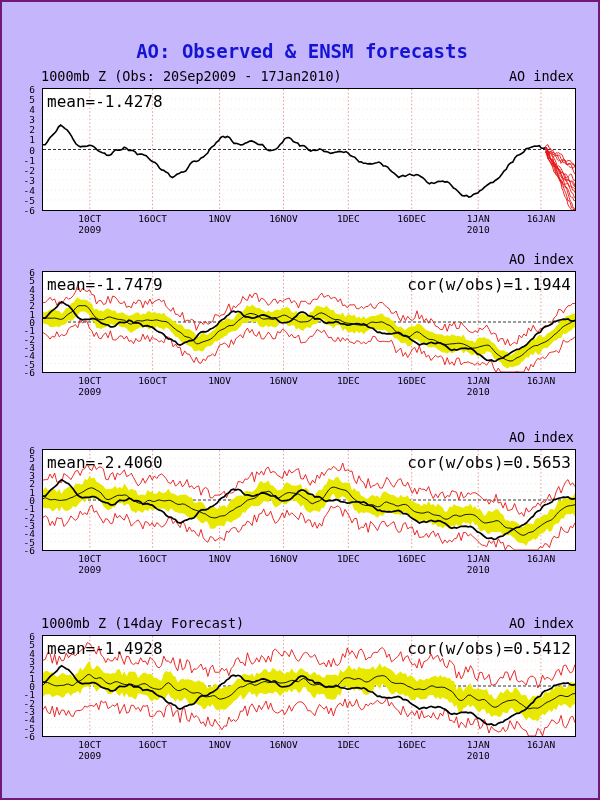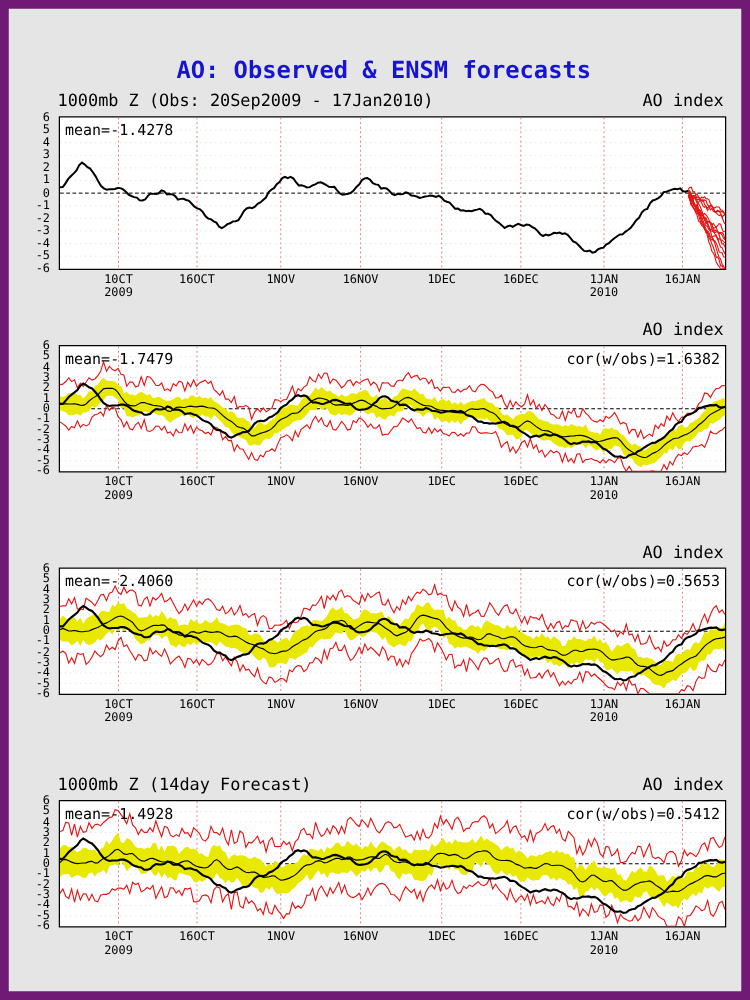--- a/index.html
+++ b/index.html
@@ -11,22 +11,22 @@
     width: 600px;
     height: 800px;
     font-family: "DejaVu Sans Mono", monospace;
     overflow: hidden;
   }
   #page {
     position: relative;
     width: 600px;
     height: 800px;
     box-sizing: border-box;
-    border: 7px solid #701a75;
-    background: #e5e5e5;
+    border: 2px solid #701a75;
+    background: #c4b5fd;
   }
   #main-title {
     position: absolute;
     top: 38px;
     left: 0;
     width: 600px;
     text-align: center;
     color: #1414d2;
     font-family: "DejaVu Sans Mono", monospace;
     font-size: 19px;
@@ -100,21 +100,21 @@
     font-size: 9.5px;
     font-family: "DejaVu Sans Mono", monospace;
     color: #000;
     transform: translateX(-50%);
     white-space: nowrap;
     line-height: 11px;
     text-align: center;
   }
   .annot {
     position: absolute;
-    font-size: 12px;
+    font-size: 16px;
     font-family: "DejaVu Sans Mono", monospace;
     color: #000;
     background: transparent;
     white-space: nowrap;
   }
   .annot-left { left: 4px; top: 3px; }
   .annot-right { right: 4px; top: 3px; }
   svg { display: block; }
 </style>
 </head>
@@ -223,21 +223,21 @@
             <line x1="0" x2="532" y1="16.666666666666664" y2="16.666666666666664" stroke="#e08080" stroke-width="0.5" stroke-dasharray="1,3" opacity="0.45"></line>
             <line x1="0" x2="532" y1="8.333333333333332" y2="8.333333333333332" stroke="#e08080" stroke-width="0.5" stroke-dasharray="1,3" opacity="0.45"></line>
             <line x1="0" x2="532" y1="50" y2="50" stroke="#000" stroke-width="0.8" stroke-dasharray="3,2"></line>
             <path d="M0.0 40.0 L2.3 40.5 L4.6 39.5 L7.0 37.2 L9.3 37.4 L11.6 37.3 L13.9 38.7 L16.3 38.9 L18.6 41.7 L20.9 39.3 L23.2 36.0 L25.6 36.1 L27.9 31.5 L30.2 30.7 L32.5 27.6 L34.8 25.2 L37.2 27.4 L39.5 27.8 L41.8 27.8 L44.1 28.1 L46.5 31.2 L48.8 31.6 L51.1 37.9 L53.4 36.4 L55.8 38.7 L58.1 38.6 L60.4 39.4 L62.7 37.3 L65.0 36.3 L67.4 37.8 L69.7 39.1 L72.0 38.2 L74.3 41.5 L76.7 41.0 L79.0 40.3 L81.3 41.6 L83.6 42.9 L86.0 43.8 L88.3 43.3 L90.6 42.3 L92.9 40.7 L95.2 40.3 L97.6 43.2 L99.9 41.6 L102.2 42.2 L104.5 39.4 L106.9 39.3 L109.2 41.5 L111.5 39.6 L113.8 41.5 L116.2 40.9 L118.5 42.2 L120.8 40.5 L123.1 44.0 L125.4 45.2 L127.8 46.8 L130.1 48.9 L132.4 49.6 L134.7 52.9 L137.1 52.0 L139.4 53.4 L141.7 56.9 L144.0 57.3 L146.4 57.0 L148.7 58.9 L151.0 60.2 L153.3 64.1 L155.7 65.1 L158.0 62.0 L160.3 60.2 L162.6 62.6 L164.9 62.8 L167.3 60.4 L169.6 58.8 L171.9 57.4 L174.2 51.6 L176.6 50.2 L178.9 48.8 L181.2 48.9 L183.5 46.3 L185.9 46.7 L188.2 47.4 L190.5 47.4 L192.8 43.4 L195.1 40.4 L197.5 39.5 L199.8 39.5 L202.1 36.4 L204.4 33.1 L206.8 35.1 L209.1 32.5 L211.4 34.3 L213.7 36.3 L216.1 35.4 L218.4 37.8 L220.7 38.6 L223.0 40.4 L225.3 38.2 L227.7 40.2 L230.0 39.8 L232.3 37.9 L234.6 37.4 L237.0 38.4 L239.3 36.1 L241.6 36.1 L243.9 34.8 L246.3 36.2 L248.6 40.0 L250.9 41.0 L253.2 38.6 L255.5 43.0 L257.9 42.1 L260.2 41.1 L262.5 43.5 L264.8 44.0 L267.2 40.0 L269.5 39.7 L271.8 36.1 L274.1 33.5 L276.5 34.6 L278.8 34.9 L281.1 36.0 L283.4 33.5 L285.7 36.2 L288.1 38.3 L290.4 37.7 L292.7 41.7 L295.0 42.1 L297.4 42.8 L299.7 40.4 L302.0 45.0 L304.3 42.9 L306.7 42.2 L309.0 43.9 L311.3 42.6 L313.6 46.3 L315.9 44.6 L318.3 46.7 L320.6 44.1 L322.9 46.9 L325.2 45.5 L327.6 44.3 L329.9 43.8 L332.2 43.9 L334.5 43.0 L336.9 42.3 L339.2 41.3 L341.5 44.4 L343.8 45.2 L346.1 45.5 L348.5 48.5 L350.8 48.8 L353.1 53.6 L355.4 55.3 L357.8 54.5 L360.1 56.5 L362.4 58.4 L364.7 55.7 L367.1 54.8 L369.4 53.9 L371.7 54.4 L374.0 52.0 L376.3 51.8 L378.7 53.4 L381.0 55.9 L383.3 58.3 L385.6 59.1 L388.0 59.8 L390.3 60.4 L392.6 62.1 L394.9 62.6 L397.3 62.3 L399.6 62.8 L401.9 64.4 L404.2 63.0 L406.6 64.2 L408.9 62.2 L411.2 63.2 L413.5 64.2 L415.8 63.7 L418.2 64.9 L420.5 62.4 L422.8 67.4 L425.1 68.3 L427.5 69.0 L429.8 69.1 L432.1 70.8 L434.4 66.2 L436.8 65.6 L439.1 66.1 L441.4 65.0 L443.7 67.0 L446.0 67.1 L448.4 70.1 L450.7 70.9 L453.0 74.1 L455.3 76.9 L457.7 79.0 L460.0 77.9 L462.3 79.5 L464.6 80.1 L467.0 83.6 L469.3 82.4 L471.6 80.5 L473.9 78.0 L476.2 76.7 L478.6 76.8 L480.9 75.0 L483.2 73.7 L485.5 69.0 L487.9 69.7 L490.2 65.0 L492.5 67.8 L494.8 64.1 L497.2 62.5 L499.5 65.0 L501.8 64.7 L504.1 61.6 L506.4 60.6 L508.8 58.8 L511.1 57.2 L513.4 53.9 L515.7 52.2 L518.1 47.2 L520.4 47.6 L522.7 44.4 L525.0 43.8 L527.4 43.0 L529.7 41.9 L532.0 41.3 L532.0 55.0 L529.7 56.6 L527.4 58.7 L525.0 60.2 L522.7 62.0 L520.4 61.3 L518.1 65.9 L515.7 66.1 L513.4 68.5 L511.1 68.4 L508.8 71.6 L506.4 73.8 L504.1 76.2 L501.8 75.7 L499.5 76.9 L497.2 81.7 L494.8 82.7 L492.5 79.3 L490.2 83.3 L487.9 81.8 L485.5 85.7 L483.2 85.0 L480.9 88.5 L478.6 90.3 L476.2 93.0 L473.9 93.7 L471.6 94.4 L469.3 95.3 L467.0 94.5 L464.6 96.7 L462.3 95.3 L460.0 93.8 L457.7 89.9 L455.3 89.0 L453.0 88.2 L450.7 86.1 L448.4 81.0 L446.0 79.8 L443.7 79.3 L441.4 82.1 L439.1 82.0 L436.8 83.7 L434.4 84.8 L432.1 81.3 L429.8 83.3 L427.5 82.3 L425.1 80.2 L422.8 78.5 L420.5 81.8 L418.2 78.1 L415.8 78.7 L413.5 78.7 L411.2 80.2 L408.9 81.3 L406.6 80.1 L404.2 81.8 L401.9 80.4 L399.6 80.4 L397.3 79.1 L394.9 77.6 L392.6 75.4 L390.3 74.9 L388.0 75.3 L385.6 75.2 L383.3 73.3 L381.0 72.7 L378.7 71.6 L376.3 69.3 L374.0 67.4 L371.7 67.0 L369.4 71.6 L367.1 74.2 L364.7 74.3 L362.4 70.7 L360.1 71.0 L357.8 71.1 L355.4 67.9 L353.1 66.2 L350.8 65.8 L348.5 60.9 L346.1 60.9 L343.8 59.6 L341.5 57.6 L339.2 58.6 L336.9 57.7 L334.5 57.9 L332.2 57.1 L329.9 56.3 L327.6 56.6 L325.2 58.2 L322.9 59.7 L320.6 62.5 L318.3 59.5 L315.9 61.3 L313.6 59.1 L311.3 61.8 L309.0 59.5 L306.7 60.4 L304.3 59.5 L302.0 56.5 L299.7 58.9 L297.4 53.6 L295.0 53.0 L292.7 53.5 L290.4 56.5 L288.1 53.7 L285.7 53.0 L283.4 52.6 L281.1 47.5 L278.8 46.9 L276.5 47.9 L274.1 51.6 L271.8 52.2 L269.5 52.6 L267.2 56.4 L264.8 55.1 L262.5 56.0 L260.2 58.8 L257.9 58.0 L255.5 55.9 L253.2 57.5 L250.9 53.2 L248.6 53.2 L246.3 54.6 L243.9 53.0 L241.6 50.1 L239.3 50.8 L237.0 50.8 L234.6 53.7 L232.3 55.6 L230.0 55.0 L227.7 54.1 L225.3 55.2 L223.0 53.3 L220.7 55.6 L218.4 55.0 L216.1 53.9 L213.7 49.6 L211.4 50.0 L209.1 50.7 L206.8 47.7 L204.4 51.4 L202.1 50.5 L199.8 50.9 L197.5 54.5 L195.1 57.0 L192.8 59.0 L190.5 59.0 L188.2 59.8 L185.9 60.8 L183.5 63.8 L181.2 64.6 L178.9 66.4 L176.6 67.0 L174.2 69.6 L171.9 69.3 L169.6 72.6 L167.3 74.3 L164.9 73.8 L162.6 75.4 L160.3 79.2 L158.0 79.2 L155.7 78.3 L153.3 79.3 L151.0 79.1 L148.7 75.0 L146.4 73.9 L144.0 72.7 L141.7 71.6 L139.4 70.8 L137.1 68.3 L134.7 64.9 L132.4 64.8 L130.1 61.6 L127.8 59.3 L125.4 56.6 L123.1 55.2 L120.8 58.3 L118.5 56.2 L116.2 56.1 L113.8 54.3 L111.5 56.7 L109.2 55.4 L106.9 57.3 L104.5 56.4 L102.2 54.1 L99.9 56.3 L97.6 54.5 L95.2 56.8 L92.9 57.5 L90.6 59.2 L88.3 61.1 L86.0 59.6 L83.6 56.6 L81.3 54.9 L79.0 55.3 L76.7 54.1 L74.3 52.9 L72.0 54.9 L69.7 52.5 L67.4 52.2 L65.0 54.0 L62.7 55.3 L60.4 55.8 L58.1 56.9 L55.8 55.9 L53.4 55.9 L51.1 49.6 L48.8 49.5 L46.5 43.0 L44.1 40.9 L41.8 39.5 L39.5 39.5 L37.2 39.8 L34.8 43.0 L32.5 45.1 L30.2 47.2 L27.9 49.4 L25.6 47.7 L23.2 51.6 L20.9 53.0 L18.6 52.9 L16.3 55.5 L13.9 54.2 L11.6 54.7 L9.3 55.1 L7.0 55.1 L4.6 52.5 L2.3 51.9 L0.0 51.1 Z" fill="#e8e800" stroke="none"></path>
             <path d="M0.0 30.7 L2.3 30.3 L4.6 28.2 L7.0 25.3 L9.3 28.3 L11.6 26.9 L13.9 33.2 L16.3 29.5 L18.6 32.2 L20.9 28.6 L23.2 25.2 L25.6 27.1 L27.9 26.2 L30.2 23.7 L32.5 20.1 L34.8 12.5 L37.2 20.0 L39.5 16.1 L41.8 18.5 L44.1 19.6 L46.5 17.7 L48.8 22.5 L51.1 23.0 L53.4 32.0 L55.8 28.6 L58.1 28.7 L60.4 32.4 L62.7 31.8 L65.0 24.4 L67.4 31.3 L69.7 24.1 L72.0 24.8 L74.3 27.5 L76.7 31.2 L79.0 31.5 L81.3 29.4 L83.6 35.4 L86.0 34.1 L88.3 35.8 L90.6 29.9 L92.9 31.8 L95.2 28.0 L97.6 28.7 L99.9 35.8 L102.2 28.9 L104.5 32.4 L106.9 27.0 L109.2 32.2 L111.5 29.4 L113.8 28.3 L116.2 27.2 L118.5 29.8 L120.8 28.0 L123.1 34.6 L125.4 36.6 L127.8 39.3 L130.1 35.7 L132.4 42.3 L134.7 42.3 L137.1 45.0 L139.4 40.3 L141.7 49.6 L144.0 48.1 L146.4 48.6 L148.7 47.3 L151.0 48.8 L153.3 58.3 L155.7 52.7 L158.0 49.9 L160.3 52.5 L162.6 49.3 L164.9 52.4 L167.3 50.9 L169.6 49.4 L171.9 42.7 L174.2 43.0 L176.6 44.3 L178.9 42.8 L181.2 42.6 L183.5 37.8 L185.9 31.9 L188.2 39.4 L190.5 33.9 L192.8 35.7 L195.1 32.7 L197.5 31.2 L199.8 24.5 L202.1 27.3 L204.4 28.5 L206.8 22.3 L209.1 25.8 L211.4 21.4 L213.7 21.6 L216.1 29.8 L218.4 26.2 L220.7 27.1 L223.0 29.9 L225.3 33.3 L227.7 31.3 L230.0 27.8 L232.3 27.0 L234.6 31.5 L237.0 28.1 L239.3 29.7 L241.6 27.9 L243.9 26.8 L246.3 26.1 L248.6 31.1 L250.9 28.6 L253.2 30.7 L255.5 36.0 L257.9 29.1 L260.2 29.4 L262.5 29.2 L264.8 31.7 L267.2 32.1 L269.5 27.9 L271.8 27.0 L274.1 27.6 L276.5 23.5 L278.8 21.1 L281.1 25.4 L283.4 23.9 L285.7 23.4 L288.1 26.9 L290.4 25.4 L292.7 25.9 L295.0 29.9 L297.4 26.8 L299.7 33.6 L302.0 33.0 L304.3 35.9 L306.7 32.7 L309.0 33.0 L311.3 32.6 L313.6 36.6 L315.9 36.9 L318.3 34.4 L320.6 36.6 L322.9 34.6 L325.2 34.3 L327.6 31.6 L329.9 35.7 L332.2 36.4 L334.5 32.4 L336.9 30.4 L339.2 30.6 L341.5 32.7 L343.8 35.2 L346.1 36.5 L348.5 41.3 L350.8 41.1 L353.1 39.0 L355.4 45.2 L357.8 49.3 L360.1 43.3 L362.4 48.6 L364.7 44.4 L367.1 47.3 L369.4 48.4 L371.7 46.1 L374.0 38.8 L376.3 47.1 L378.7 43.1 L381.0 49.6 L383.3 46.5 L385.6 51.3 L388.0 46.6 L390.3 49.6 L392.6 54.2 L394.9 54.9 L397.3 57.4 L399.6 57.6 L401.9 52.0 L404.2 59.3 L406.6 52.0 L408.9 53.8 L411.2 50.0 L413.5 56.5 L415.8 56.5 L418.2 50.0 L420.5 53.5 L422.8 55.5 L425.1 58.7 L427.5 60.1 L429.8 60.7 L432.1 58.8 L434.4 60.3 L436.8 56.1 L439.1 57.7 L441.4 55.8 L443.7 53.0 L446.0 57.2 L448.4 62.2 L450.7 61.0 L453.0 62.1 L455.3 69.8 L457.7 66.5 L460.0 66.7 L462.3 72.8 L464.6 67.2 L467.0 73.8 L469.3 71.7 L471.6 70.3 L473.9 72.0 L476.2 63.1 L478.6 65.9 L480.9 61.9 L483.2 64.0 L485.5 55.9 L487.9 59.2 L490.2 53.3 L492.5 57.6 L494.8 60.2 L497.2 56.8 L499.5 56.8 L501.8 53.7 L504.1 53.7 L506.4 53.8 L508.8 50.3 L511.1 45.9 L513.4 43.8 L515.7 37.4 L518.1 37.9 L520.4 40.9 L522.7 36.6 L525.0 33.9 L527.4 33.6 L529.7 31.4 L532.0 31.6 " fill="none" stroke="#e81414" stroke-width="0.9"></path>
             <path d="M0.0 60.5 L2.3 62.1 L4.6 63.8 L7.0 67.1 L9.3 64.2 L11.6 65.2 L13.9 59.7 L16.3 64.8 L18.6 62.5 L20.9 63.7 L23.2 62.5 L25.6 56.7 L27.9 54.8 L30.2 54.2 L32.5 52.6 L34.8 55.7 L37.2 47.2 L39.5 51.2 L41.8 48.8 L44.1 49.5 L46.5 56.5 L48.8 58.6 L51.1 64.5 L53.4 60.3 L55.8 66.0 L58.1 66.8 L60.4 62.8 L62.7 60.9 L65.0 65.8 L67.4 58.8 L69.7 67.6 L72.0 68.2 L74.3 66.9 L76.7 63.9 L79.0 64.0 L81.3 67.1 L83.6 64.1 L86.0 69.4 L88.3 68.5 L90.6 71.7 L92.9 66.5 L95.2 69.2 L97.6 69.0 L99.9 62.1 L102.2 67.4 L104.5 63.4 L106.9 69.6 L109.2 64.7 L111.5 66.9 L113.8 67.6 L116.2 69.8 L118.5 68.7 L120.8 70.9 L123.1 64.6 L125.4 65.2 L127.8 66.8 L130.1 74.9 L132.4 72.1 L134.7 75.5 L137.1 75.3 L139.4 83.9 L141.7 78.9 L144.0 82.0 L146.4 82.4 L148.7 86.6 L151.0 90.5 L153.3 85.1 L155.7 90.7 L158.0 91.3 L160.3 87.0 L162.6 88.6 L164.9 84.2 L167.3 83.8 L169.6 82.0 L171.9 84.1 L174.2 78.3 L176.6 72.9 L178.9 72.4 L181.2 70.9 L183.5 72.3 L185.9 75.6 L188.2 67.8 L190.5 72.5 L192.8 66.7 L195.1 64.8 L197.5 62.8 L199.8 65.9 L202.1 59.6 L204.4 56.0 L206.8 60.6 L209.1 57.4 L211.4 62.9 L213.7 64.3 L216.1 59.6 L218.4 66.6 L220.7 67.1 L223.0 63.8 L225.3 60.1 L227.7 63.0 L230.0 67.0 L232.3 66.5 L234.6 59.5 L237.0 61.1 L239.3 57.3 L241.6 58.3 L243.9 60.9 L246.3 64.8 L248.6 62.2 L250.9 65.5 L253.2 65.4 L255.5 62.9 L257.9 71.0 L260.2 70.5 L262.5 70.3 L264.8 67.4 L267.2 64.3 L269.5 64.4 L271.8 61.3 L274.1 57.5 L276.5 59.0 L278.8 60.7 L281.1 58.1 L283.4 62.2 L285.7 65.8 L288.1 65.1 L290.4 68.8 L292.7 69.4 L295.0 65.2 L297.4 69.6 L299.7 65.7 L302.0 68.5 L304.3 66.5 L306.7 69.9 L309.0 70.4 L311.3 71.8 L313.6 68.8 L315.9 69.1 L318.3 71.8 L320.6 70.0 L322.9 71.9 L325.2 69.5 L327.6 69.3 L329.9 64.3 L332.2 64.6 L334.5 68.6 L336.9 69.7 L339.2 69.3 L341.5 69.3 L343.8 69.6 L346.1 69.8 L348.5 68.2 L350.8 73.5 L353.1 80.8 L355.4 78.0 L357.8 76.3 L360.1 84.3 L362.4 80.5 L364.7 85.5 L367.1 81.7 L369.4 77.0 L371.7 75.4 L374.0 80.5 L376.3 73.9 L378.7 81.9 L381.0 79.0 L383.3 85.1 L385.6 83.1 L388.0 88.5 L390.3 85.8 L392.6 83.3 L394.9 85.3 L397.3 84.0 L399.6 85.6 L401.9 92.8 L404.2 85.6 L406.6 92.3 L408.9 89.8 L411.2 93.4 L413.5 86.4 L415.8 85.9 L418.2 93.0 L420.5 90.7 L422.8 90.5 L425.1 89.8 L427.5 91.1 L429.8 91.6 L432.1 93.3 L434.4 90.7 L436.8 93.2 L439.1 90.5 L441.4 91.3 L443.7 93.2 L446.0 89.7 L448.4 89.0 L450.7 96.1 L453.0 100.0 L455.3 96.1 L457.7 100.0 L460.0 100.0 L462.3 100.0 L464.6 100.0 L467.0 100.0 L469.3 100.0 L471.6 100.0 L473.9 99.6 L476.2 100.0 L478.6 100.0 L480.9 100.0 L483.2 94.7 L485.5 98.8 L487.9 92.3 L490.2 95.0 L492.5 89.5 L494.8 86.5 L497.2 87.4 L499.5 85.2 L501.8 86.7 L504.1 84.0 L506.4 80.6 L508.8 80.1 L511.1 79.8 L513.4 78.6 L515.7 80.9 L518.1 75.2 L520.4 68.0 L522.7 69.8 L525.0 70.1 L527.4 68.0 L529.7 67.1 L532.0 64.6 " fill="none" stroke="#e81414" stroke-width="0.9"></path>
             <path d="M0.0 45.6 L2.3 46.2 L4.6 46.0 L7.0 46.2 L9.3 46.2 L11.6 46.0 L13.9 46.5 L16.3 47.2 L18.6 47.3 L20.9 46.2 L23.2 43.8 L25.6 41.9 L27.9 40.5 L30.2 39.0 L32.5 36.4 L34.8 34.1 L37.2 33.6 L39.5 33.7 L41.8 33.6 L44.1 34.5 L46.5 37.1 L48.8 40.6 L51.1 43.7 L53.4 46.2 L55.8 47.3 L58.1 47.7 L60.4 47.6 L62.7 46.3 L65.0 45.1 L67.4 45.0 L69.7 45.8 L72.0 46.5 L74.3 47.2 L76.7 47.5 L79.0 47.8 L81.3 48.2 L83.6 49.8 L86.0 51.7 L88.3 52.2 L90.6 50.8 L92.9 49.1 L95.2 48.6 L97.6 48.9 L99.9 49.0 L102.2 48.2 L104.5 47.9 L106.9 48.3 L109.2 48.5 L111.5 48.1 L113.8 47.9 L116.2 48.5 L118.5 49.2 L120.8 49.4 L123.1 49.6 L125.4 50.9 L127.8 53.1 L130.1 55.3 L132.4 57.2 L134.7 58.9 L137.1 60.1 L139.4 62.1 L141.7 64.3 L144.0 65.0 L146.4 65.5 L148.7 67.0 L151.0 69.6 L153.3 71.7 L155.7 71.7 L158.0 70.6 L160.3 69.7 L162.6 69.0 L164.9 68.3 L167.3 67.3 L169.6 65.7 L171.9 63.4 L174.2 60.6 L176.6 58.6 L178.9 57.6 L181.2 56.7 L183.5 55.0 L185.9 53.7 L188.2 53.6 L190.5 53.2 L192.8 51.2 L195.1 48.7 L197.5 47.0 L199.8 45.2 L202.1 43.4 L204.4 42.3 L206.8 41.4 L209.1 41.6 L211.4 42.2 L213.7 42.9 L216.1 44.7 L218.4 46.4 L220.7 47.1 L223.0 46.9 L225.3 46.7 L227.7 47.1 L230.0 47.4 L232.3 46.7 L234.6 45.5 L237.0 44.6 L239.3 43.5 L241.6 43.1 L243.9 43.9 L246.3 45.4 L248.6 46.6 L250.9 47.1 L253.2 48.1 L255.5 49.5 L257.9 50.1 L260.2 49.9 L262.5 49.8 L264.8 49.5 L267.2 48.2 L269.5 46.1 L271.8 44.1 L274.1 42.5 L276.5 41.2 L278.8 40.9 L281.1 41.8 L283.4 43.1 L285.7 44.6 L288.1 46.0 L290.4 47.1 L292.7 47.6 L295.0 47.6 L297.4 48.2 L299.7 49.6 L302.0 50.7 L304.3 51.2 L306.7 51.3 L309.0 51.7 L311.3 52.2 L313.6 52.7 L315.9 53.0 L318.3 53.1 L320.6 53.3 L322.9 53.3 L325.2 51.9 L327.6 50.4 L329.9 50.0 L332.2 50.5 L334.5 50.5 L336.9 50.0 L339.2 49.9 L341.5 51.0 L343.8 52.4 L346.1 53.2 L348.5 54.7 L350.8 57.3 L353.1 59.9 L355.4 61.6 L357.8 62.8 L360.1 63.8 L362.4 64.6 L364.7 65.0 L367.1 64.5 L369.4 62.7 L371.7 60.7 L374.0 59.7 L376.3 60.5 L378.7 62.5 L381.0 64.3 L383.3 65.8 L385.6 67.2 L388.0 67.5 L390.3 67.7 L392.6 68.7 L394.9 70.1 L397.3 70.7 L399.6 71.6 L401.9 72.4 L404.2 72.4 L406.6 72.1 L408.9 71.8 L411.2 71.7 L413.5 71.4 L415.8 71.2 L418.2 71.5 L420.5 72.1 L422.8 73.0 L425.1 74.2 L427.5 75.6 L429.8 76.2 L432.1 76.0 L434.4 75.5 L436.8 74.7 L439.1 74.1 L441.4 73.5 L443.7 73.1 L446.0 73.4 L448.4 75.6 L450.7 78.5 L453.0 81.1 L455.3 83.0 L457.7 84.5 L460.0 85.9 L462.3 87.4 L464.6 88.4 L467.0 89.0 L469.3 88.8 L471.6 87.4 L473.9 85.8 L476.2 84.9 L478.6 83.5 L480.9 81.7 L483.2 79.3 L485.5 77.4 L487.9 75.8 L490.2 74.2 L492.5 73.6 L494.8 73.4 L497.2 72.1 L499.5 71.0 L501.8 70.2 L504.1 68.9 L506.4 67.2 L508.8 65.2 L511.1 62.8 L513.4 61.2 L515.7 59.1 L518.1 56.5 L520.4 54.5 L522.7 53.2 L525.0 52.0 L527.4 50.8 L529.7 49.3 L532.0 48.1 " fill="none" stroke="#000" stroke-width="0.9"></path>
             <path d="M0.0 46.1 L2.3 46.1 L4.6 43.5 L7.0 40.6 L9.3 38.7 L11.6 36.9 L13.9 35.0 L16.3 31.5 L18.6 29.8 L20.9 31.1 L23.2 32.8 L25.6 33.8 L27.9 36.2 L30.2 39.0 L32.5 42.4 L34.8 45.3 L37.2 46.9 L39.5 47.8 L41.8 47.4 L44.1 47.4 L46.5 47.3 L48.8 46.6 L51.1 46.7 L53.4 47.5 L55.8 49.1 L58.1 51.0 L60.4 51.9 L62.7 52.6 L65.0 53.0 L67.4 54.8 L69.7 54.8 L72.0 54.2 L74.3 51.8 L76.7 50.2 L79.0 50.5 L81.3 50.6 L83.6 50.0 L86.0 48.2 L88.3 48.9 L90.6 50.8 L92.9 50.7 L95.2 50.8 L97.6 52.0 L99.9 54.3 L102.2 53.8 L104.5 53.7 L106.9 54.6 L109.2 55.1 L111.5 57.0 L113.8 58.9 L116.2 60.1 L118.5 60.8 L120.8 62.4 L123.1 65.3 L125.4 66.9 L127.8 67.1 L130.1 68.7 L132.4 69.5 L134.7 72.2 L137.1 73.1 L139.4 72.0 L141.7 70.5 L144.0 69.9 L146.4 68.7 L148.7 68.6 L151.0 67.8 L153.3 65.1 L155.7 61.9 L158.0 60.1 L160.3 59.6 L162.6 59.9 L164.9 59.0 L167.3 57.0 L169.6 56.2 L171.9 54.6 L174.2 52.9 L176.6 49.5 L178.9 47.8 L181.2 46.7 L183.5 44.1 L185.9 42.6 L188.2 40.0 L190.5 39.2 L192.8 40.1 L195.1 39.3 L197.5 40.2 L199.8 42.8 L202.1 45.0 L204.4 44.9 L206.8 45.4 L209.1 46.2 L211.4 46.0 L213.7 44.9 L216.1 44.2 L218.4 43.1 L220.7 42.9 L223.0 43.6 L225.3 44.6 L227.7 45.8 L230.0 46.0 L232.3 45.9 L234.6 48.2 L237.0 50.2 L239.3 51.0 L241.6 50.7 L243.9 50.4 L246.3 49.8 L248.6 48.4 L250.9 45.9 L253.2 44.3 L255.5 41.4 L257.9 40.2 L260.2 40.1 L262.5 41.2 L264.8 43.4 L267.2 44.2 L269.5 44.5 L271.8 47.1 L274.1 46.7 L276.5 46.9 L278.8 48.4 L281.1 50.5 L283.4 51.3 L285.7 50.4 L288.1 50.7 L290.4 50.7 L292.7 49.4 L295.0 50.1 L297.4 51.6 L299.7 51.8 L302.0 52.2 L304.3 53.2 L306.7 52.8 L309.0 52.2 L311.3 52.0 L313.6 51.6 L315.9 51.9 L318.3 52.5 L320.6 51.8 L322.9 53.0 L325.2 55.0 L327.6 55.7 L329.9 56.3 L332.2 58.3 L334.5 60.3 L336.9 60.2 L339.2 61.4 L341.5 61.4 L343.8 61.9 L346.1 61.6 L348.5 62.0 L350.8 61.3 L353.1 60.9 L355.4 60.4 L357.8 61.5 L360.1 63.7 L362.4 63.6 L364.7 64.5 L367.1 66.9 L369.4 68.5 L371.7 69.7 L374.0 71.3 L376.3 73.0 L378.7 72.1 L381.0 71.4 L383.3 72.3 L385.6 71.2 L388.0 70.3 L390.3 71.1 L392.6 71.6 L394.9 70.7 L397.3 71.0 L399.6 72.3 L401.9 73.3 L404.2 75.0 L406.6 77.2 L408.9 78.3 L411.2 77.4 L413.5 78.0 L415.8 77.3 L418.2 76.3 L420.5 76.4 L422.8 76.1 L425.1 76.9 L427.5 76.5 L429.8 77.5 L432.1 79.6 L434.4 81.9 L436.8 82.7 L439.1 84.5 L441.4 86.5 L443.7 88.1 L446.0 88.4 L448.4 88.0 L450.7 89.3 L453.0 89.0 L455.3 87.2 L457.7 86.4 L460.0 86.0 L462.3 84.0 L464.6 83.1 L467.0 81.3 L469.3 79.8 L471.6 78.5 L473.9 77.3 L476.2 77.2 L478.6 75.6 L480.9 74.4 L483.2 73.0 L485.5 70.5 L487.9 67.9 L490.2 66.3 L492.5 62.8 L494.8 61.1 L497.2 60.4 L499.5 56.7 L501.8 54.9 L504.1 54.3 L506.4 53.3 L508.8 52.0 L511.1 49.3 L513.4 49.1 L515.7 48.3 L518.1 47.7 L520.4 47.1 L522.7 47.3 L525.0 46.9 L527.4 48.7 L529.7 49.1 L532.0 48.5 " fill="none" stroke="#000000" stroke-width="1.7"></path>
           </svg>
           <div class="annot annot-left">mean=-1.7479</div>
-          <div class="annot annot-right">cor(w/obs)=1.6382</div>
+          <div class="annot annot-right">cor(w/obs)=1.1944</div>
         </div>
         <div class="ylabels" style="height: 102px;">
           <div class="ylab" style="top: 1px;">6</div>
           <div class="ylab" style="top: 9.33333px;">5</div>
           <div class="ylab" style="top: 17.6667px;">4</div>
           <div class="ylab" style="top: 26px;">3</div>
           <div class="ylab" style="top: 34.3333px;">2</div>
           <div class="ylab" style="top: 42.6667px;">1</div>
           <div class="ylab" style="top: 51px;">0</div>
           <div class="ylab" style="top: 59.3333px;">-1</div>

